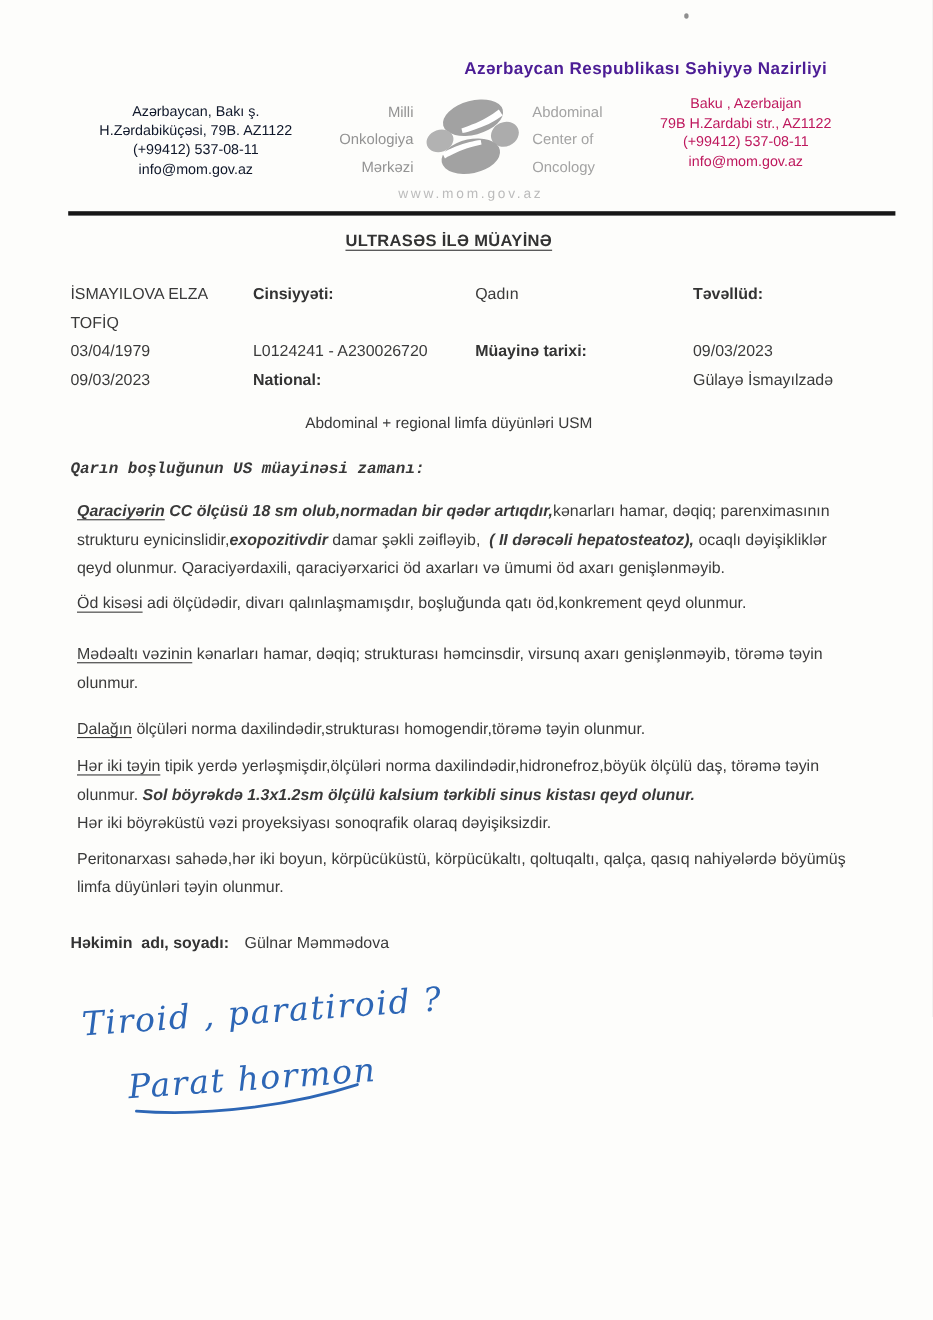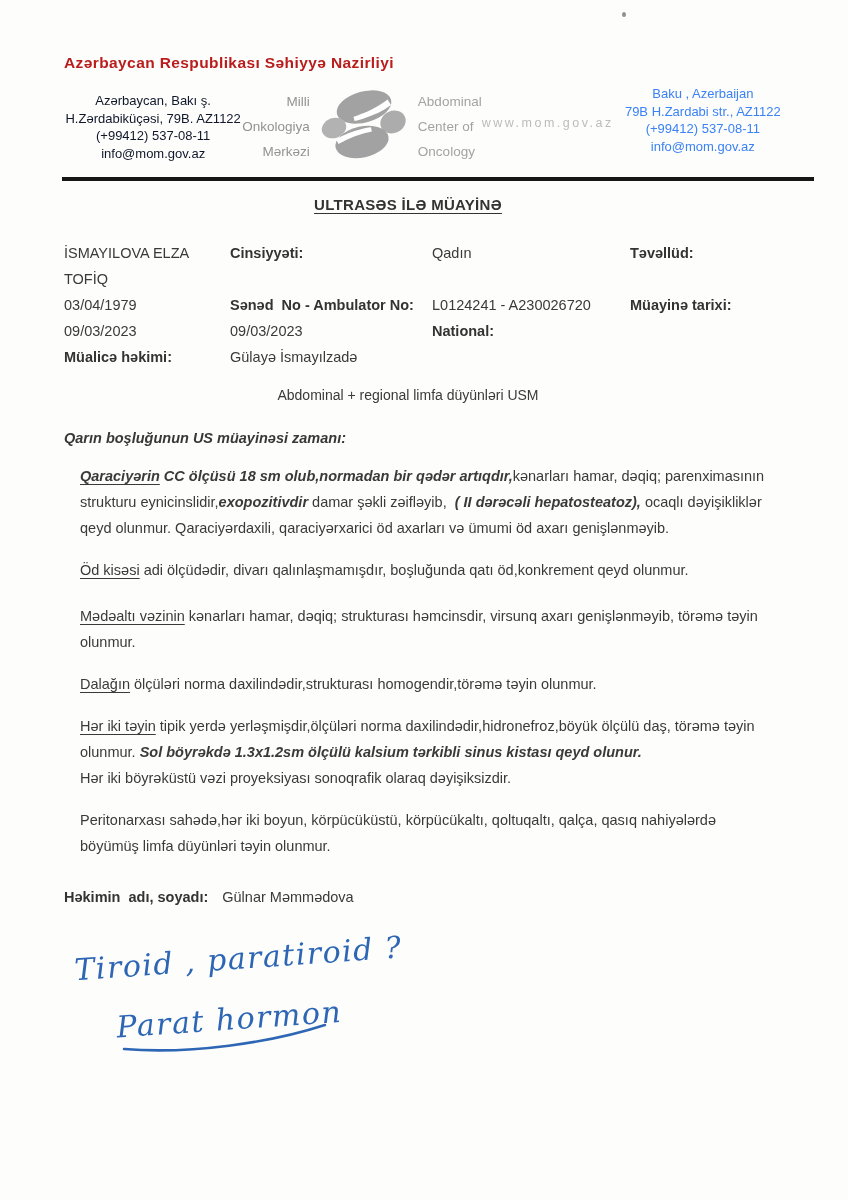--- a/index.html
+++ b/index.html
@@ -11,53 +11,53 @@
     box-sizing:border-box;
     padding:54px 56px 0 64px;
     overflow:hidden;
     font-family:"Liberation Sans","DejaVu Sans",sans-serif;
     color:#3a3a3a;
   }
   .speck{position:absolute;left:622px;top:12px;width:4px;height:5px;background:#8f8f8f;border-radius:50%;}
 
   
   .ministry{
-    text-align:left;color:#b91c1c;font-weight:bold;
+    text-align:right;color:#4c1d95;font-weight:bold;
     font-size:15.5px;letter-spacing:.4px;margin:0 40px 4px 0;
   }
   .header-row{display:flex;align-items:flex-start;}
   .addr{width:228px;text-align:center;font-size:13px;line-height:17.5px;color:#0f172a;}
   .addr-left{margin-top:16px;}
-  .addr-right{margin-top:9px;color:#3b82f6;}
-  .center-col{flex:1;display:flex;flex-direction:row;align-items:center;justify-content:flex-end;}
+  .addr-right{margin-top:9px;color:#be185d;}
+  .center-col{flex:1;display:flex;flex-direction:column;align-items:center;justify-content:flex-end;}
   .logo-row{display:flex;align-items:center;gap:7px;margin-top:8px;}
   .logo-az{text-align:right;color:#939393;font-size:13.5px;line-height:25px;}
   .logo-en{text-align:left;color:#a3a3a3;font-size:13.5px;line-height:25px;}
   .website{color:#bcbcbc;font-size:12.5px;letter-spacing:2.5px;margin-top:1px;}
   .rule{height:4px;background:#171717;margin:9px -22px 0 -2px;}
 
   
   .report-title{
     text-align:center;font-weight:bold;font-size:15px;color:#333;
     letter-spacing:.3px;text-decoration:underline;text-underline-offset:3px;
     margin:15px 40px 0 0;
   }
   .fields{
     display:grid;grid-template-columns:166px 202px 198px 1fr;
     margin-top:27px;font-size:14.5px;line-height:26px;white-space:pre-wrap;
   }
   .flabel{font-weight:bold;color:#333;}
   .fvalue{color:#3a3a3a;}
 
   .exam{text-align:center;font-size:14px;margin:17px 40px 0 0;}
-  .sec-head{margin-top:27px;font-weight:bold;font-style:italic;font-size:14.5px;color:#383838;}
+  .sec-head{margin-top:27px;font-weight:bold;font-style:italic;font-size:14.5px;color:#383838;font-family:Liberation Mono, monospace;}
 
   
   .body{margin-top:17px;max-width:732px;}
-  .body p{font-size:14.5px;line-height:26px;margin:16px;white-space:pre-wrap;color:#3a3a3a;}
+  .body p{font-size:14.5px;line-height:26px;margin:6px;white-space:pre-wrap;color:#3a3a3a;}
   .b{font-weight:bold;}
   .i{font-style:italic;}
   .u{text-decoration:underline;text-underline-offset:3px;}
   .mb6{margin-bottom:6px !important;}
   .mb20{margin-bottom:20px !important;}
   .mb16{margin-bottom:16px !important;}
   .mb8{margin-bottom:8px !important;}
   .mb4{margin-bottom:4px !important;}
   .mb30{margin-bottom:30px !important;}
 
@@ -123,30 +123,28 @@
 
   <div class="report-title">ULTRASƏS İLƏ MÜAYİNƏ</div>
 
   <div class="fields">
     <div class="fvalue">İSMAYILOVA ELZA TOFİQ</div>
     <div class="flabel">Cinsiyyəti:</div>
     <div class="fvalue">Qadın</div>
 
     <div class="flabel">Təvəllüd:</div>
     <div class="fvalue">03/04/1979</div>
-    <div class="flabel">Sənəd  No - Ambulator No:</div>
     <div class="fvalue">L0124241 - A230026720</div>
 
     <div class="flabel">Müayinə tarixi:</div>
     <div class="fvalue">09/03/2023</div>
     <div class="fvalue">09/03/2023</div>
 
     <div class="flabel">National:</div>
     <div class="fvalue"></div>
-    <div class="flabel">Müalicə həkimi:</div>
     <div class="fvalue">Gülayə İsmayılzadə</div>
   </div>
 
   <div class="exam">Abdominal + regional limfa düyünləri USM</div>
 
   <div class="sec-head">Qarın boşluğunun US müayinəsi zamanı:</div>
 
   <div class="body">
     <p class="mb6"><span class="b i u">Qaraciyərin</span><span class="b i"> CC ölçüsü 18 sm olub,normadan bir qədər artıqdır,</span><span>kənarları hamar, dəqiq; parenximasının strukturu eynicinslidir,</span><span class="b i">exopozitivdir</span><span> damar şəkli zəifləyib,  </span><span class="b i">( II dərəcəli hepatosteatoz),</span><span> ocaqlı dəyişikliklər qeyd olunmur. Qaraciyərdaxili, qaraciyərxarici öd axarları və ümumi öd axarı genişlənməyib.</span></p>
     <p class="mb20"><span class="u">Öd kisəsi</span><span> adi ölçüdədir, divarı qalınlaşmamışdır, boşluğunda qatı öd,konkrement qeyd olunmur.</span></p>

